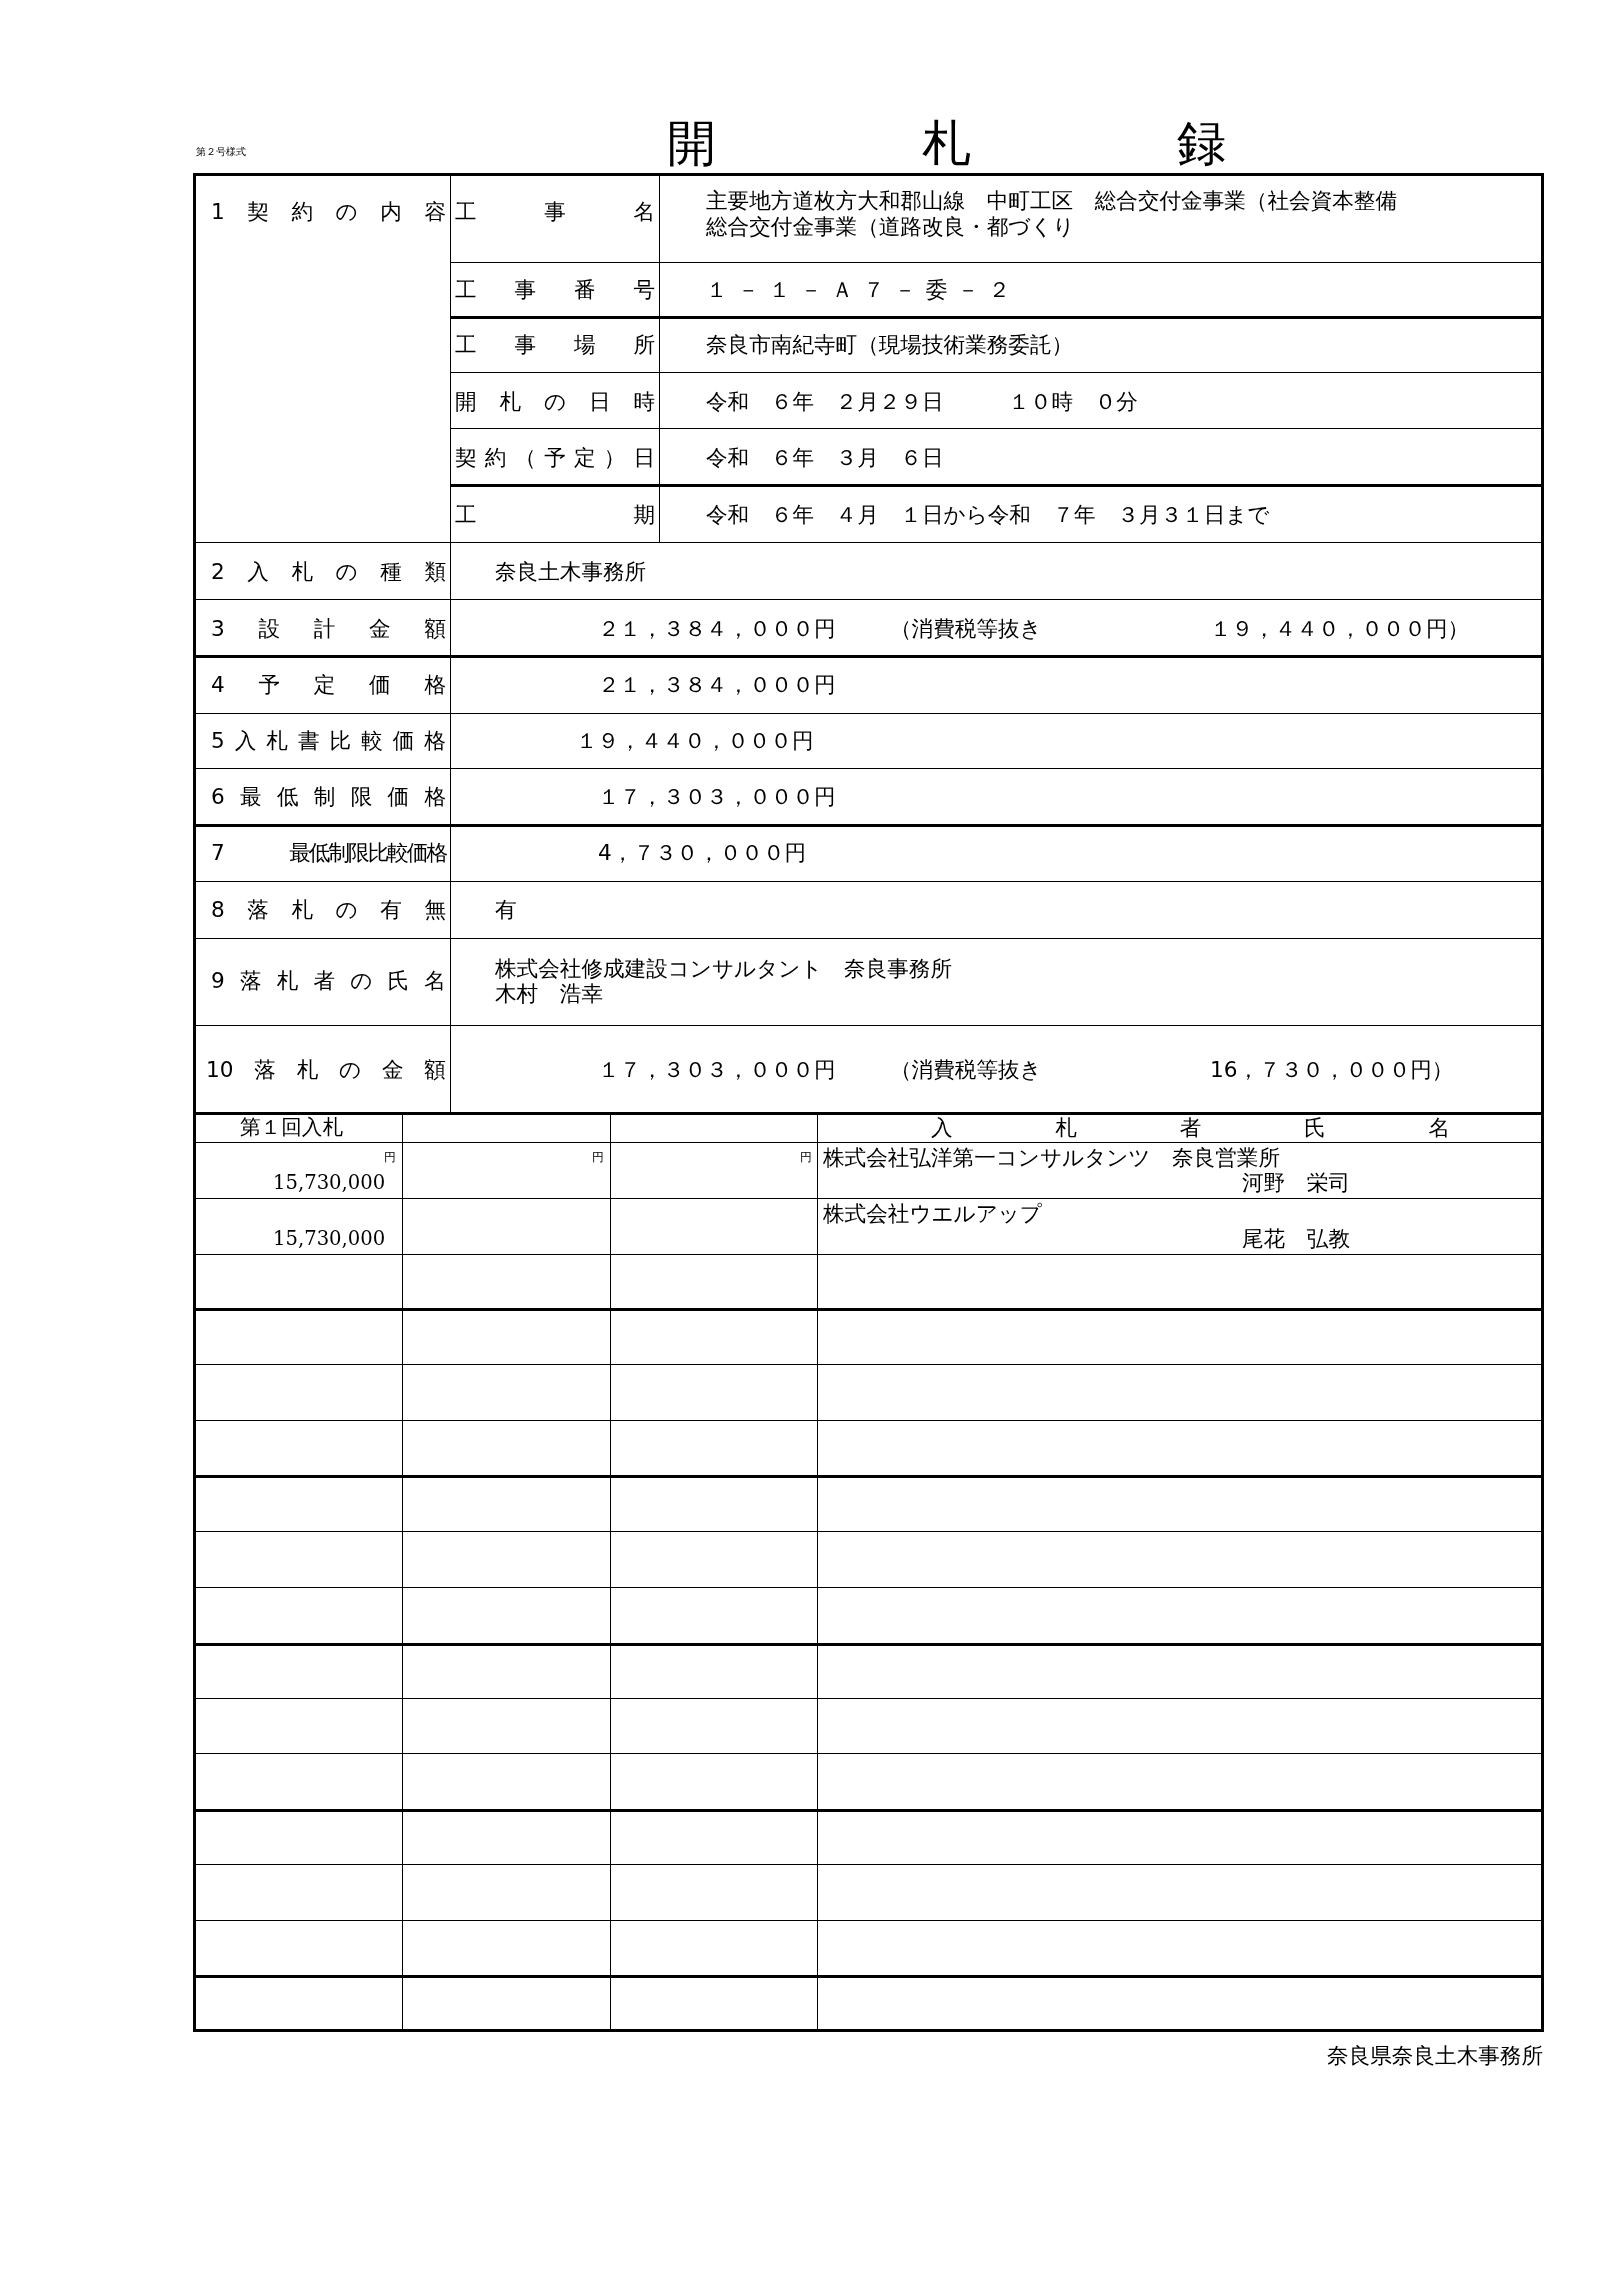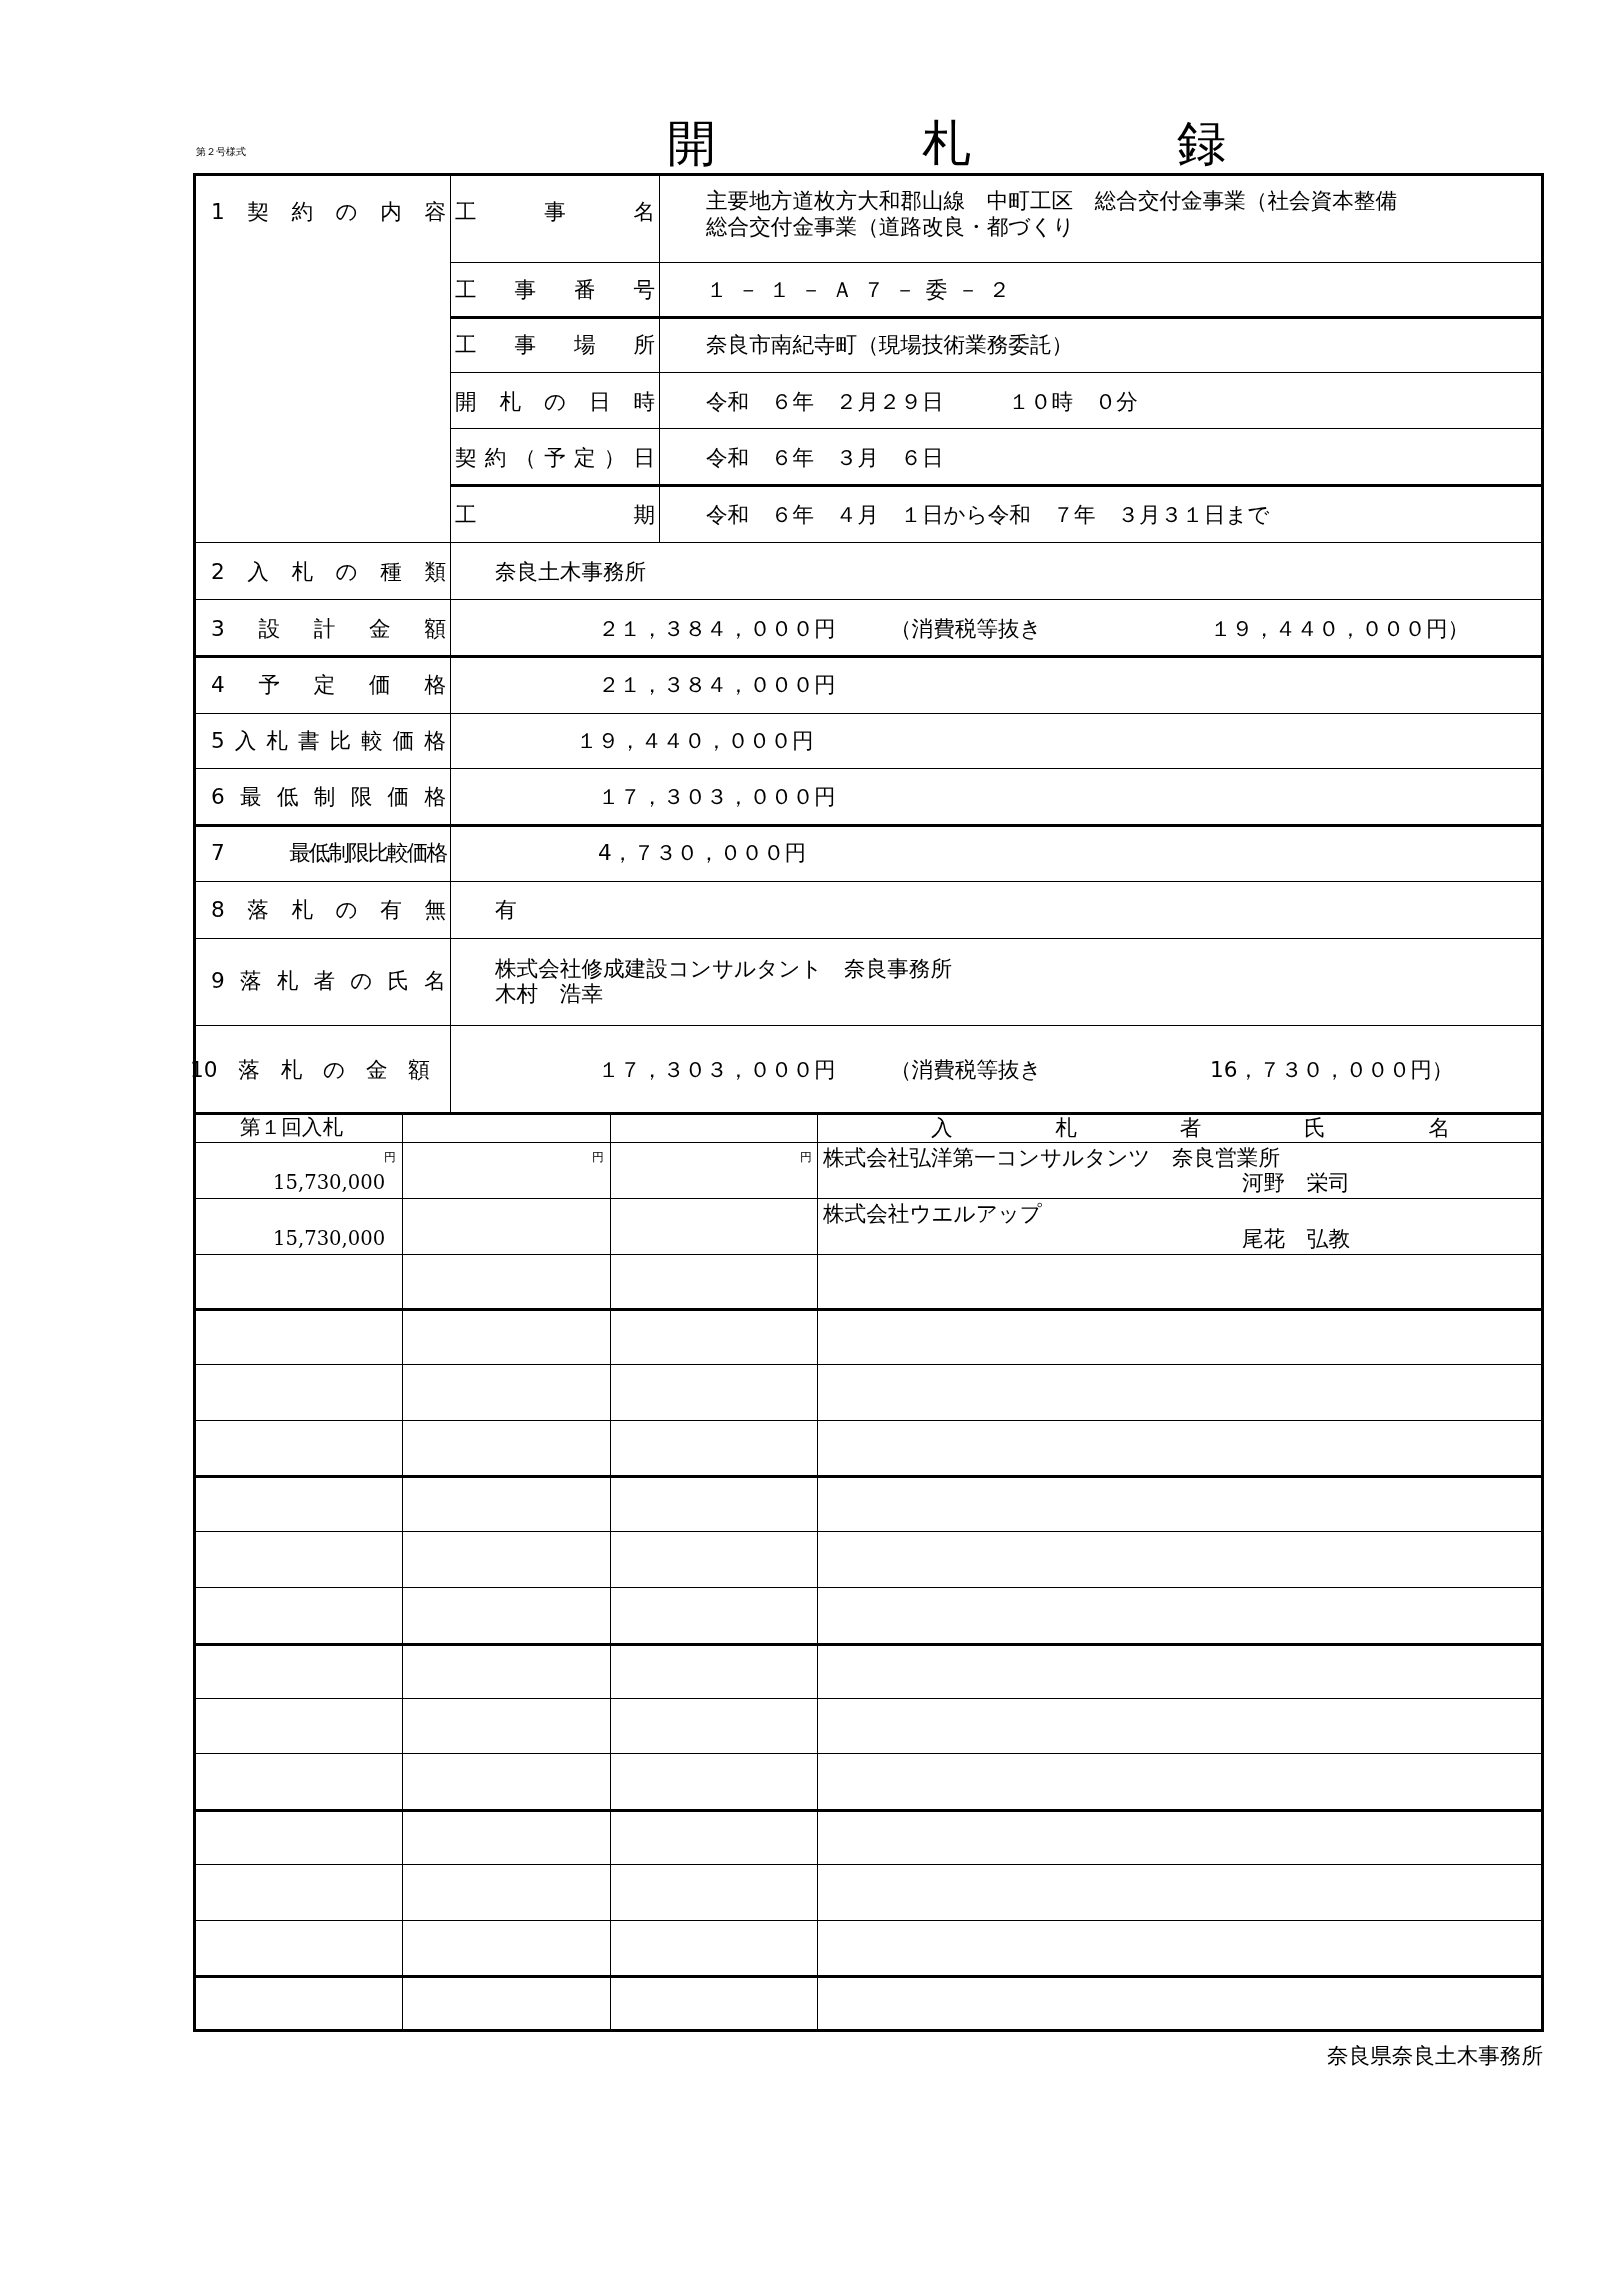--- a/index.html
+++ b/index.html
@@ -187,21 +187,21 @@
     <span>落</span>
     <span>札</span>
     <span>者</span>
     <span>の</span>
     <span>氏</span>
     <span>名</span>
 </div>
 <div class="txt" style="left:495px; top:956px;">株式会社修成建設コンサルタント　奈良事務所</div>
 <div class="txt" style="left:495px; top:981px;">木村　浩幸</div>
 
-<div class="label-spread" style="left:190px; top:1057px; width:240px;">
+<div class="label-spread" style="left:206px; top:1057px; width:240px;">
   <span>10</span>
     <span>落</span>
     <span>札</span>
     <span>の</span>
     <span>金</span>
     <span>額</span>
 </div>
 <div class="txt" style="left:598px; top:1057px;">１７，３０３，０００円</div>
 <div class="txt" style="left:890px; top:1057px;">（消費税等抜き</div>
 <div class="txt" style="left:1210px; top:1057px;">16，７３０，０００円）</div>

